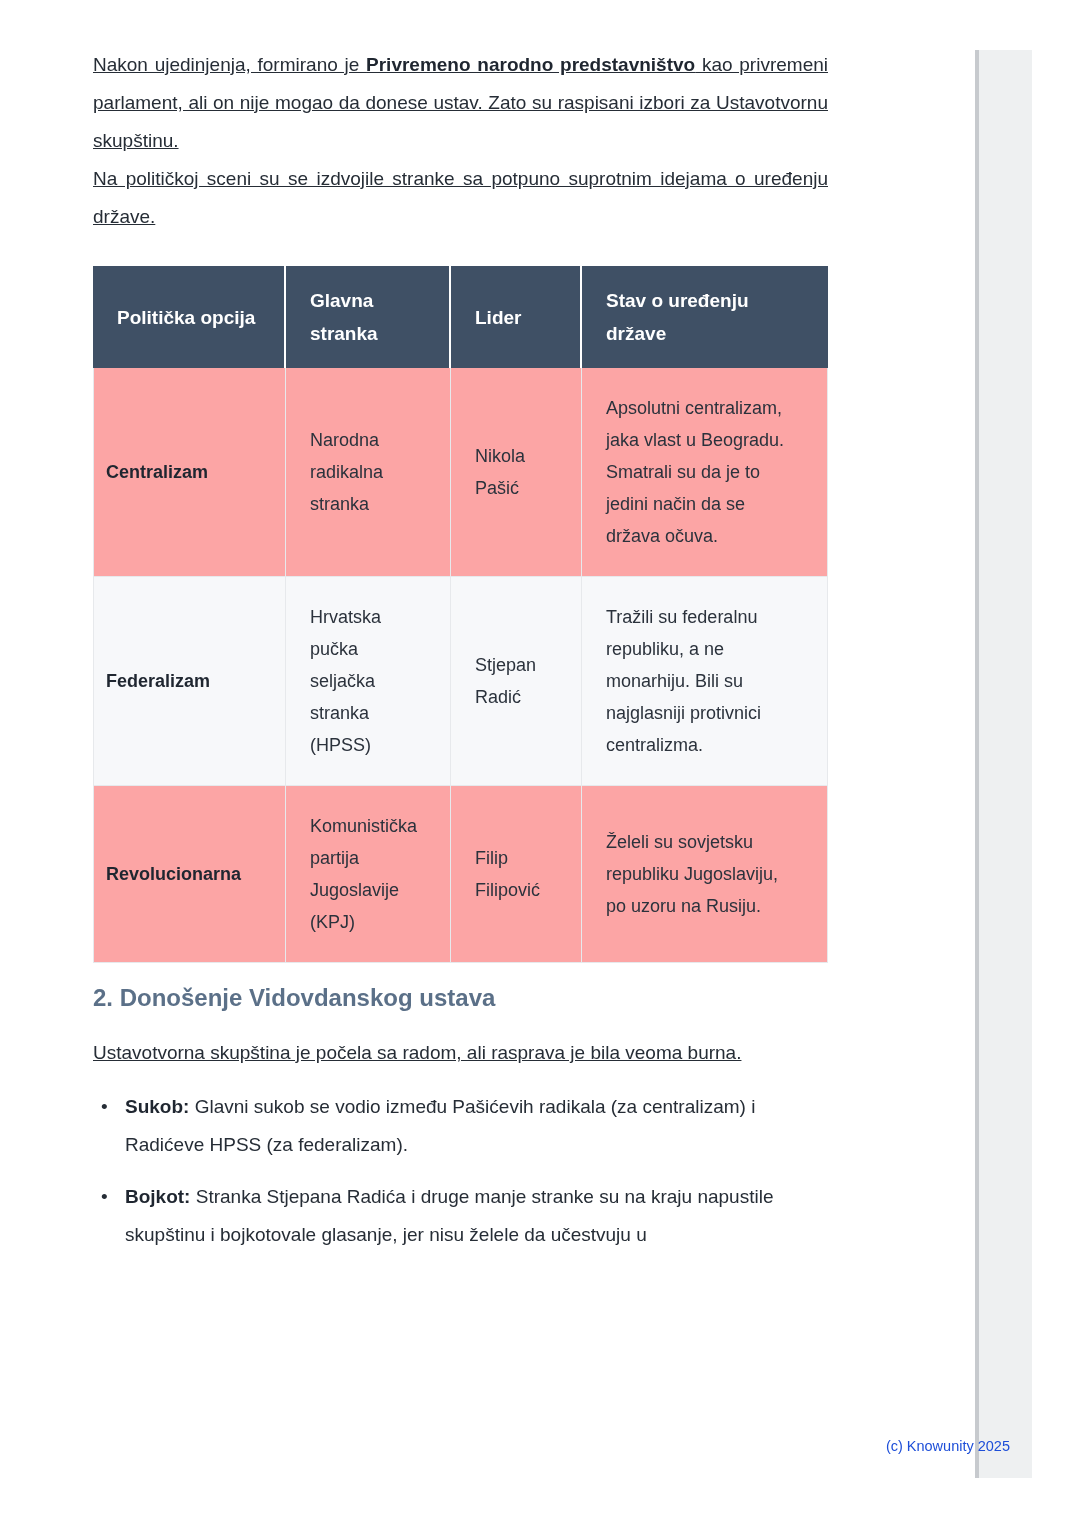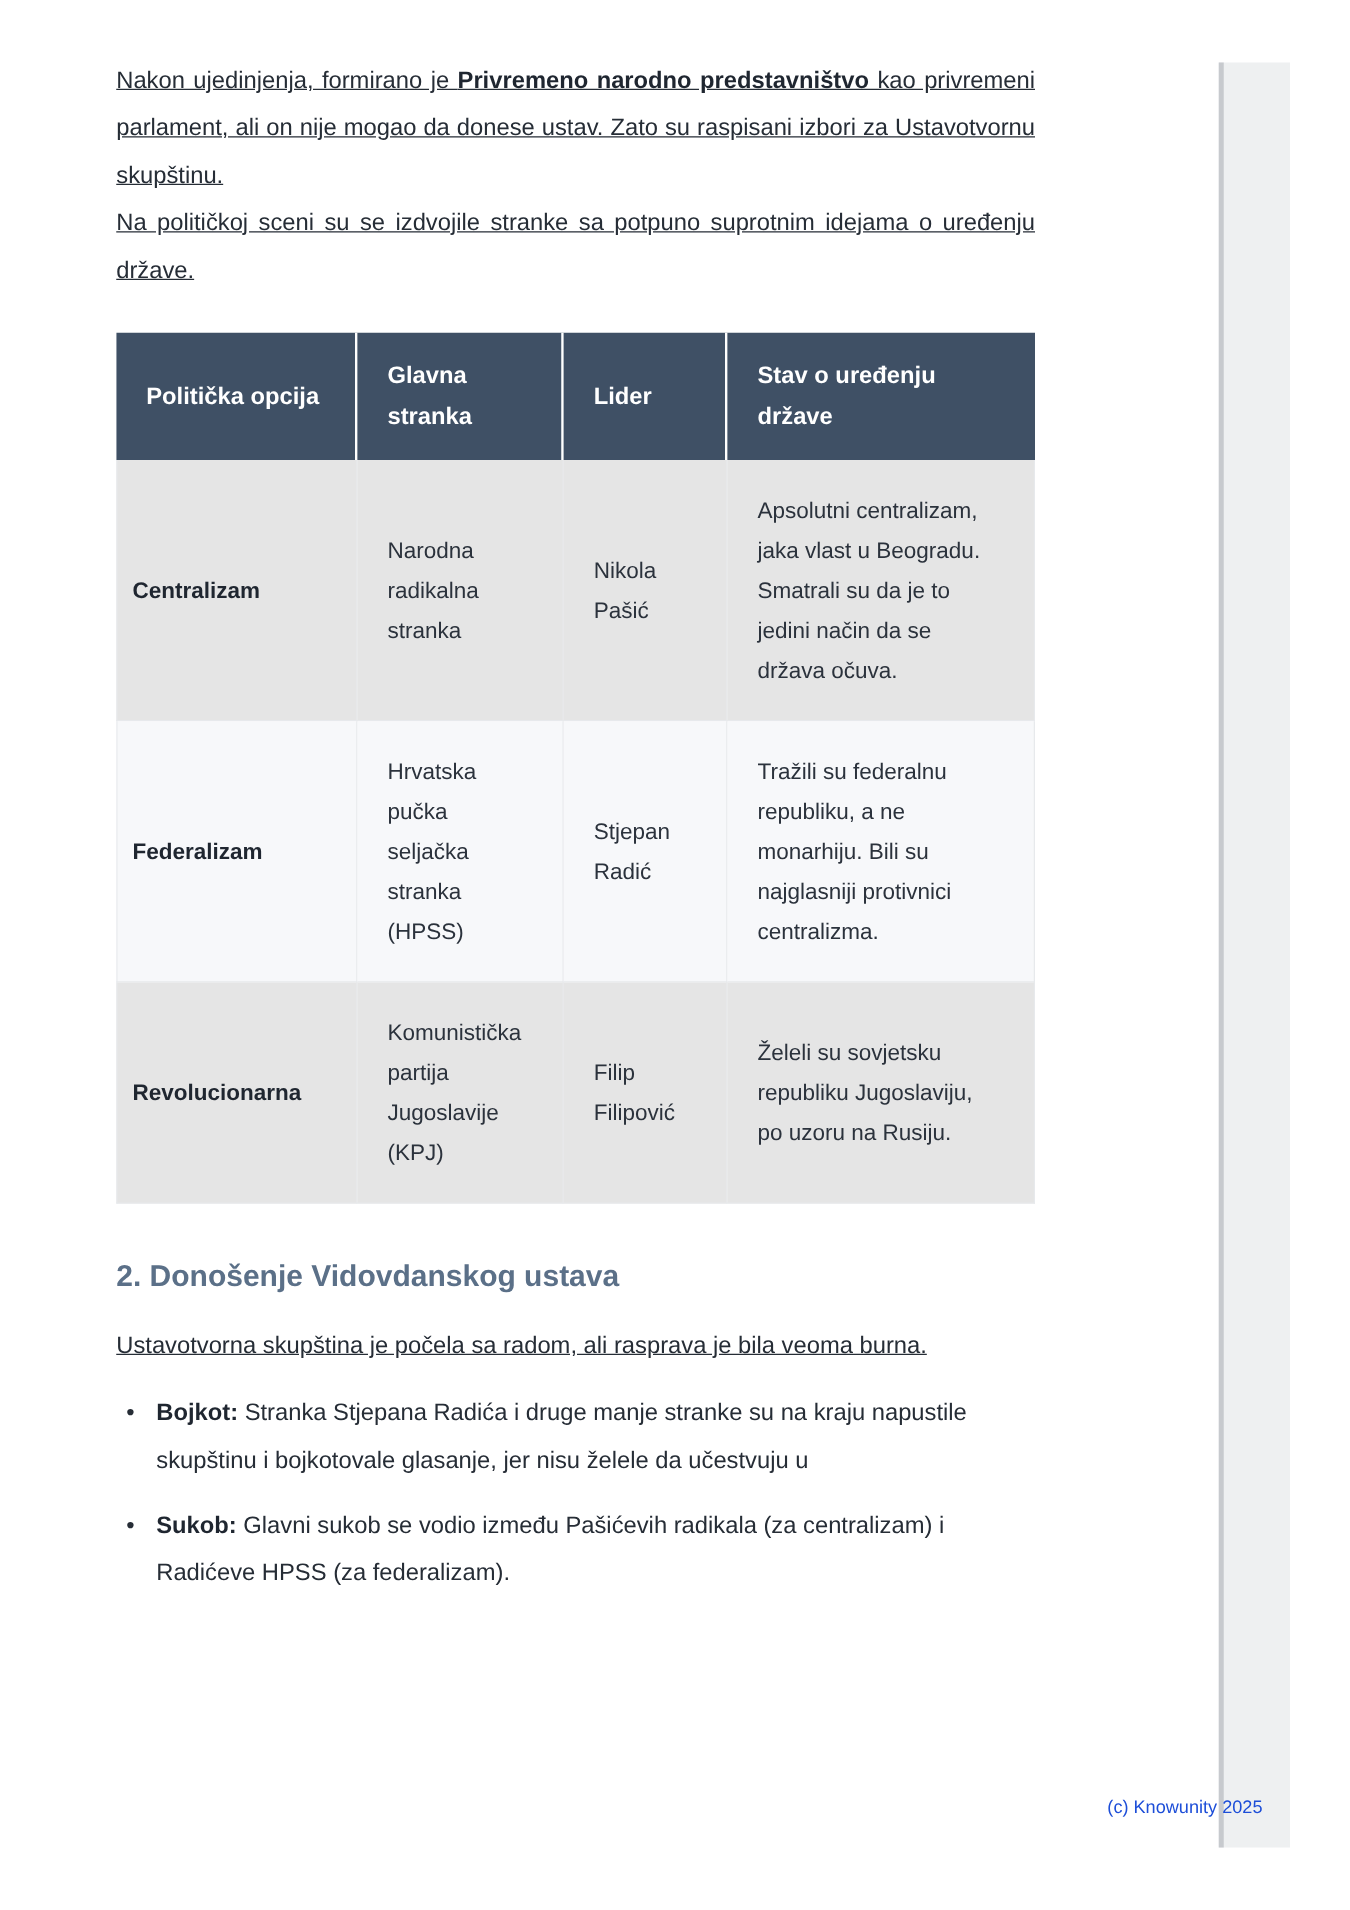--- a/index.html
+++ b/index.html
@@ -56,32 +56,32 @@
     vertical-align: middle;
     border-right: 2px solid #ffffff;
   }
   th:last-child { border-right: none; }
   td {
     font-size: 18px;
     line-height: 32px;
     color: #2b323c;
     padding: 24px;
     vertical-align: middle;
-    background: #e5e5e5;
+    background: #fca5a5;
     border-right: 1px solid #e7e9ec;
     border-bottom: 1px solid #e7e9ec;
   }
   td:first-child {
     border-left: 1px solid #e7e9ec;
     font-weight: 700;
     color: #1f2630;
     padding-left: 12px;
   }
   tbody tr:nth-child(even) td { background: #f7f8fa; }
-  h2#heading-2 { margin-top: 44px; }
+  h2#heading-2 { margin-top: 20px; }
   #para-skupstina { margin-bottom: 16px; }
   ul.bullets {
     list-style: none;
     margin: 0; padding: 0;
   }
   li.bullet {
     position: relative;
     padding-left: 32px;
     margin-bottom: 14px;
     font-size: 19px;
@@ -159,21 +159,21 @@
         </tr>
       </tbody>
     </table>
   </div>
 
   <h2 class="section" id="heading-2">2. Donošenje Vidovdanskog ustava</h2>
 
   <p class="body-text" id="para-skupstina">Ustavotvorna skupština je počela sa radom, ali rasprava je bila veoma burna.</p>
 
   <ul class="bullets">
+    <li class="bullet"><b>Sukob:</b><span> Glavni sukob se vodio između Pašićevih radikala (za centralizam) i Radićeve HPSS (za federalizam).</span></li>
     <li class="bullet"><b>Bojkot:</b><span> Stranka Stjepana Radića i druge manje stranke su na kraju napustile skupštinu i bojkotovale glasanje, jer nisu želele da učestvuju u</span></li>
-    <li class="bullet"><b>Sukob:</b><span> Glavni sukob se vodio između Pašićevih radikala (za centralizam) i Radićeve HPSS (za federalizam).</span></li>
   </ul>
 
 </div>
 
 <div class="scroll-strip"></div>
 
 <div class="watermark">(c) Knowunity 2025</div>
 
 </body></html>

